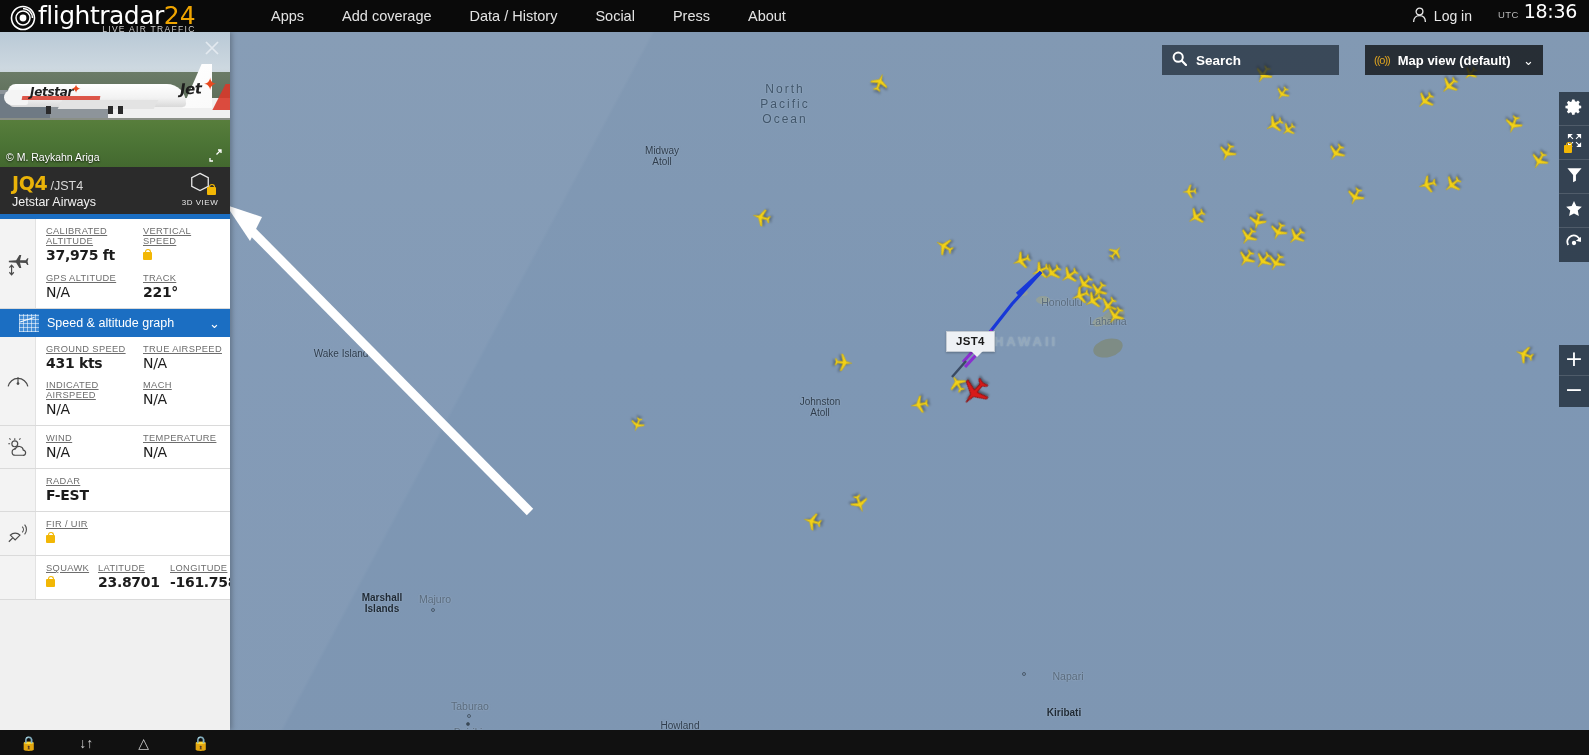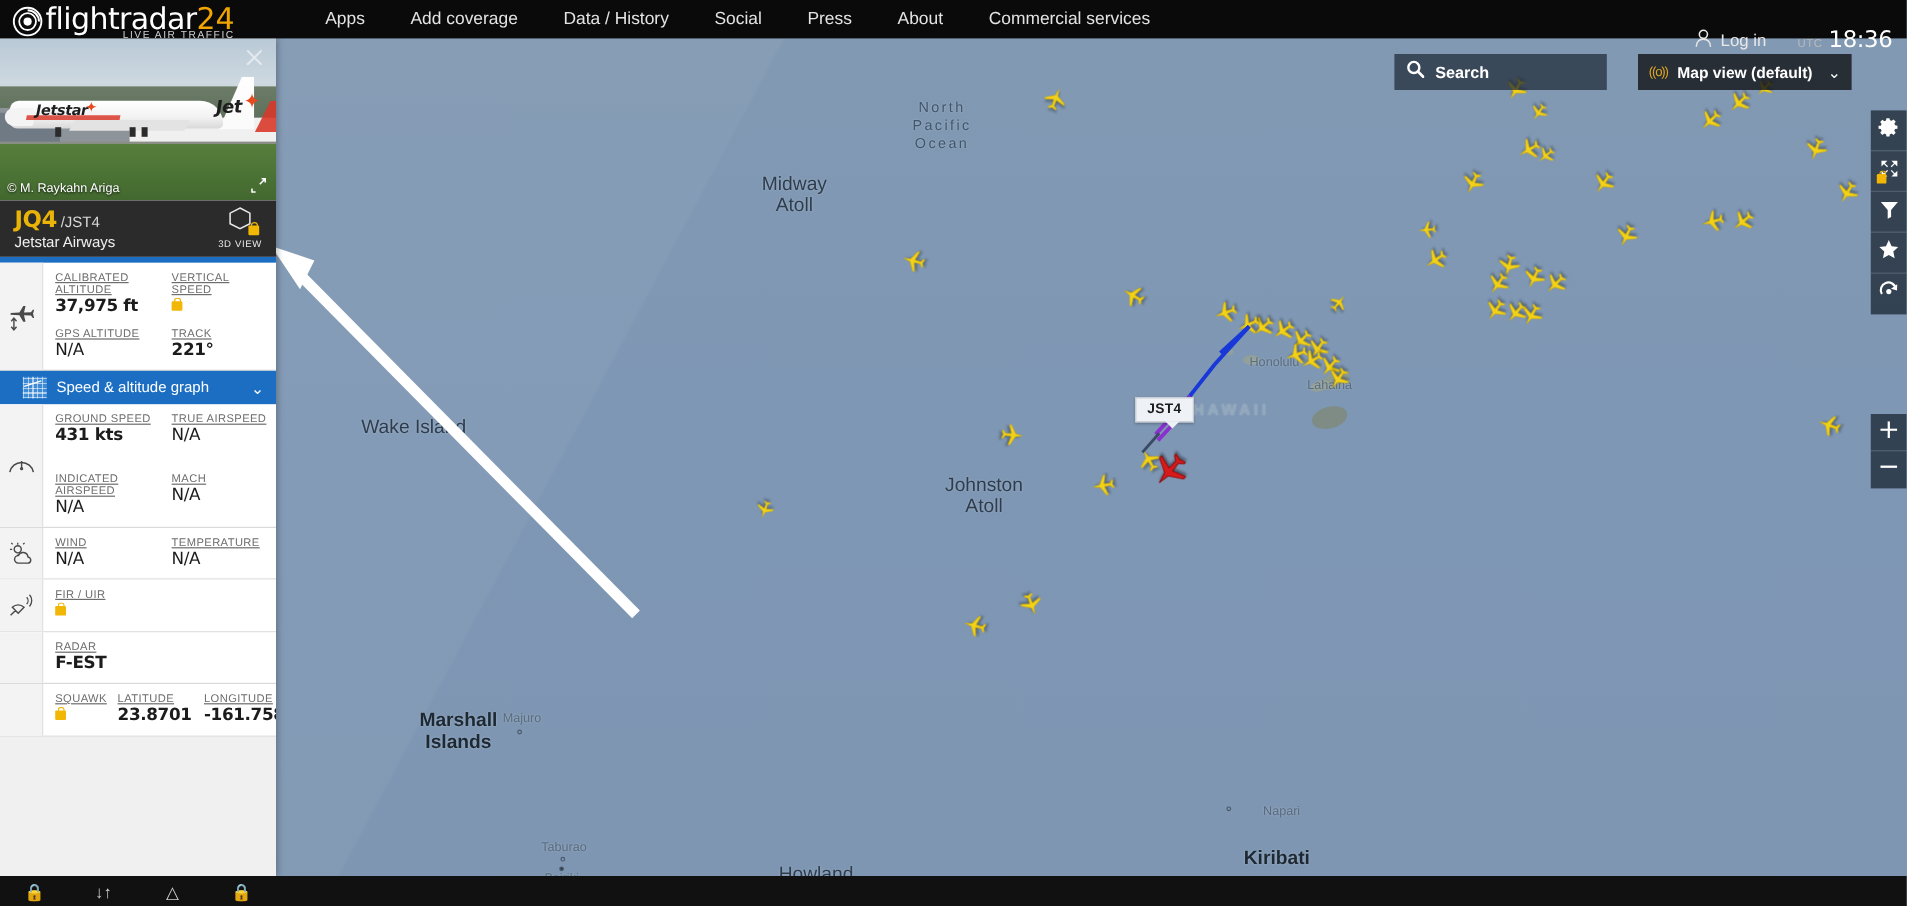--- a/index.html
+++ b/index.html
@@ -29,40 +29,40 @@
     font-size: 8.5px; color: #cfcfcf; letter-spacing: 1.3px; text-align: right;
     margin-top: -3px; font-family: "Liberation Sans", sans-serif;
   }
 
   #nav { display: flex; align-items: center; height: 32px; margin-left: 22px; }
   .nav-item {
     color: #e3e3e3; font-size: 14.5px; padding: 0 19px; cursor: pointer;
     white-space: nowrap; line-height: 32px;
   }
 
-  #topright { position: absolute; right: 12px; top: 17px; height: 32px; display: flex; align-items: center; }
+  #topright { position: absolute; right: 12px; top: 0; height: 32px; display: flex; }
   #login { display: flex; align-items: center; color: #e8e8e8; font-size: 14px; cursor: pointer; }
   #login .user-ic { margin-right: 7px; display:block; }
   #clock { display: flex; align-items: baseline; margin-left: 26px; }
   .utc-lbl { font-size: 9.5px; color: #b9b9b9; letter-spacing: 0.4px; margin-right: 5px; }
   .utc-time { font-size: 19px; color: #ffffff; font-family: "DejaVu Sans", sans-serif; letter-spacing: -0.3px; }
 
   
   #map {
     position: absolute; top: 32px; left: 0; width: 1589px; height: 723px;
     background: #7f9ab6; overflow: hidden;
   }
   #map-sea {
     position: absolute; inset: 0;
     background:
       linear-gradient(118deg, rgba(255,255,255,0.045) 0%, rgba(255,255,255,0.045) 33%, rgba(0,0,0,0.0) 33.2%),
       linear-gradient(180deg, #8299b3 0%, #7e97b4 45%, #7e96b2 100%);
   }
   .map-label {
-    position: absolute; color: #2e3c4c; font-size: 16px; text-align: center;
+    position: absolute; color: #2e3c4c; font-size: 10px; text-align: center;
     line-height: 1.1; white-space: pre; pointer-events: none;
     text-shadow: 0 0 2px rgba(200,215,230,0.5);
   }
   .map-label.ocean {
     color: #41566b; font-size: 12px; letter-spacing: 2px; line-height: 1.25;
   }
   .map-label.country { font-weight: bold; color: #1e2833; }
   .map-label.city { color: #5a6b7d; font-size: 10.5px; }
   .map-label.region {
     color: #93a8bb; font-size: 13px; letter-spacing: 3px; font-weight: bold;
@@ -324,21 +324,20 @@
       </span>
     </div>
 
     <div id="nav">
       <div class="nav-item">Apps</div>
       <div class="nav-item">Add coverage</div>
       <div class="nav-item">Data / History</div>
       <div class="nav-item">Social</div>
       <div class="nav-item">Press</div>
       <div class="nav-item">About</div>
-      <div class="nav-item">Commercial services</div>
     </div>
 
     <div id="topright">
       <div id="login">
         <span class="user-ic">
           <svg width="15" height="16" viewBox="0 0 15 16">
             <circle cx="7.5" cy="4.6" r="3.4" fill="none" stroke="#e8e8e8" stroke-width="1.3"></circle>
             <path d="M1.6 15 C1.6 10.6 4.3 8.6 7.5 8.6 C10.7 8.6 13.4 10.6 13.4 15" fill="none" stroke="#e8e8e8" stroke-width="1.3"></path>
           </svg>
         </span>
@@ -803,21 +802,21 @@
         <div class="dpair">
           <div class="dcell">
             <div class="dlabel">GROUND SPEED</div>
             <div class="dval">431 kts</div>
           </div>
           <div class="dcell">
             <div class="dlabel">TRUE AIRSPEED</div>
             <div class="dval na">N/A</div>
           </div>
         </div>
-        <div class="dpair" style="margin-top:19px;">
+        <div class="dpair" style="margin-top:5px;">
           <div class="dcell">
             <div class="dlabel">INDICATED AIRSPEED</div>
             <div class="dval na">N/A</div>
           </div>
           <div class="dcell">
             <div class="dlabel">MACH</div>
             <div class="dval na">N/A</div>
           </div>
         </div>
       </div>
@@ -839,43 +838,43 @@
           </div>
           <div class="dcell">
             <div class="dlabel">TEMPERATURE</div>
             <div class="dval na">N/A</div>
           </div>
         </div>
       </div>
     </div>
 
     <div class="drow">
+      <div class="dicon"></div>
+      <div class="dfields">
+        <div class="dpair">
+          <div class="dcell">
+            <div class="dlabel">RADAR</div>
+            <div class="dval">F-EST</div>
+          </div>
+        </div>
+      </div>
+    </div>
+
+    <div class="drow">
       <div class="dicon">
         <svg width="24" height="22" viewBox="0 0 26 24">
           <path fill="none" stroke="#4a4a4a" stroke-width="1.3" d="M3 20.5 L7.5 16 M4.6 13.2 a7.5 7.5 0 0110.6 0 L9.9 18.5 Z"></path>
           <path fill="none" stroke="#4a4a4a" stroke-width="1.2" d="M17.6 10.2 a4.4 4.4 0 000-6.2 M20.2 12.4 a8 8 0 000-10.6"></path>
         </svg>
       </div>
       <div class="dfields">
         <div class="dpair">
           <div class="dcell">
             <div class="dlabel">FIR / UIR</div>
             <div class="lock-inline"></div>
-          </div>
-        </div>
-      </div>
-    </div>
-
-    <div class="drow">
-      <div class="dicon"></div>
-      <div class="dfields">
-        <div class="dpair">
-          <div class="dcell">
-            <div class="dlabel">RADAR</div>
-            <div class="dval">F-EST</div>
           </div>
         </div>
       </div>
     </div>
 
     <div class="drow">
       <div class="dicon"></div>
       <div class="dfields">
         <div class="dpair">
           <div class="dcell3 sq">

